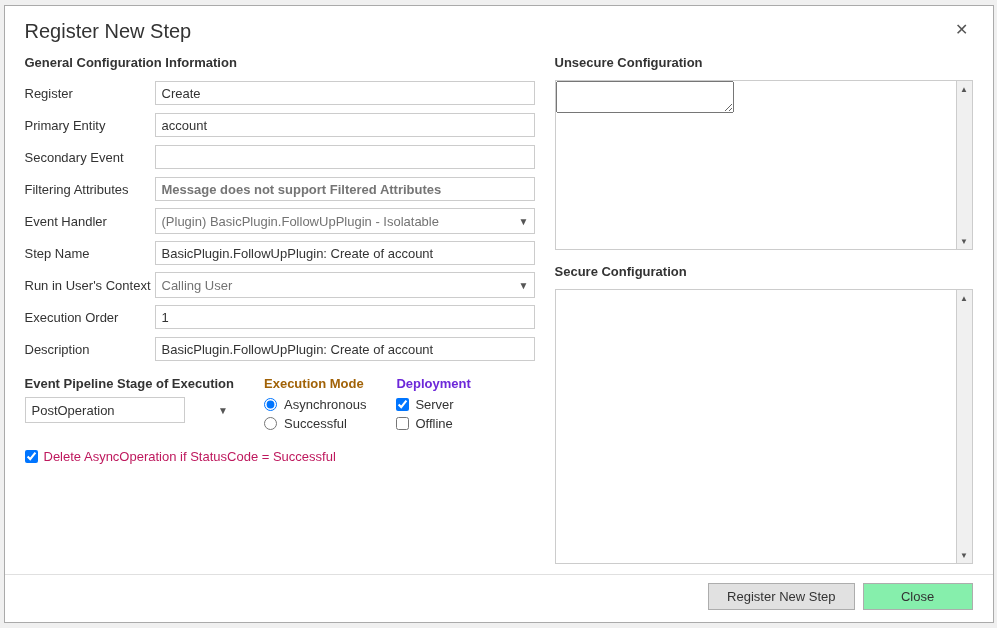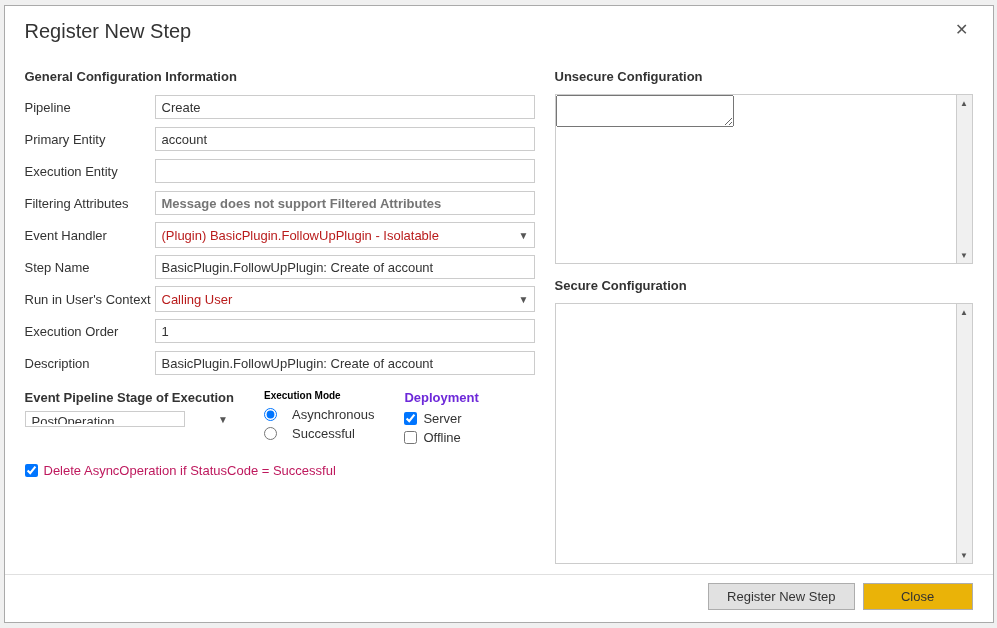--- a/index.html
+++ b/index.html
@@ -43,21 +43,20 @@
       background: none;
       border: none;
       padding: 0 4px;
     }
     .dialog-body {
       display: flex;
       flex: 1;
       padding: 0 20px 10px 20px;
       gap: 20px;
       overflow: hidden;
-      margin-top: 14px;
     }
     .left-panel {
       flex: 0 0 510px;
       display: flex;
       flex-direction: column;
     }
     .right-panel {
       flex: 1;
       display: flex;
       flex-direction: column;
@@ -106,21 +105,21 @@
       align-items: center;
     }
     .select-wrapper select {
       width: 100%;
       height: 26px;
       border: 1px solid #ccc;
       padding: 2px 24px 2px 6px;
       font-size: 13px;
       font-family: inherit;
       background: #fff;
-      color: #b91c1c;
+      color: #737373;
       appearance: none;
       -webkit-appearance: none;
       cursor: pointer;
       outline: none;
     }
     .select-arrow {
       position: absolute;
       right: 6px;
       top: 50%;
       transform: translateY(-50%);
@@ -144,46 +143,46 @@
       color: #333;
       margin-bottom: 6px;
     }
     .stage-select-wrapper {
       position: relative;
       display: inline-flex;
       align-items: center;
     }
     .stage-select-wrapper select {
       width: 160px;
-      height: 16px;
+      height: 26px;
       border: 1px solid #ccc;
       padding: 2px 24px 2px 6px;
       font-size: 13px;
       font-family: inherit;
       background: #fff;
       color: #333;
       appearance: none;
       -webkit-appearance: none;
       cursor: pointer;
       outline: none;
     }
     .exec-mode-section {
       display: flex;
       flex-direction: column;
     }
     .exec-mode-label {
-      font-size: 10px;
+      font-size: 13px;
       font-weight: 600;
-      color: #000000;
+      color: #a16207;
       margin-bottom: 6px;
     }
     .radio-row {
       display: flex;
       align-items: center;
-      gap: 15px;
+      gap: 7px;
       margin-bottom: 4px;
     }
     .radio-row input[type="radio"] {
       margin: 0;
       cursor: pointer;
     }
     .radio-row label {
       font-size: 13px;
       color: #333;
       cursor: pointer;
@@ -279,21 +278,21 @@
       padding: 8px 20px 12px 20px;
       gap: 8px;
       border-top: 1px solid #e0e0e0;
     }
     .btn {
       padding: 5px 18px;
       font-size: 13px;
       font-family: inherit;
       cursor: pointer;
       border: 1px solid #adadad;
-      background: #eab308;
+      background: #86efac;
       color: #333;
       min-width: 110px;
     }
     .btn-primary {
       background: #e1e1e1;
     }
   </style>
 </head>
 <body>
 
@@ -302,31 +301,31 @@
     <span class="title-text">Register New Step</span>
     <button class="close-btn">✕</button>
   </div>
 
   <div class="dialog-body">
 
     <div class="left-panel">
       <div class="section-title">General Configuration Information</div>
 
       <div class="form-row">
-        <span class="form-label">Pipeline</span>
+        <span class="form-label">Register</span>
         <input class="form-input" type="text" value="Create" style="">
       </div>
 
       <div class="form-row">
         <span class="form-label">Primary Entity</span>
         <input class="form-input" type="text" value="account" style="">
       </div>
 
       <div class="form-row">
-        <span class="form-label">Execution Entity</span>
+        <span class="form-label">Secondary Event</span>
         <input class="form-input" type="text" style="">
       </div>
 
       <div class="form-row">
         <span class="form-label">Filtering Attributes</span>
         <input class="form-input placeholder" type="text" placeholder="Message does not support Filtered Attributes" style="">
       </div>
 
       <div class="form-row">
         <span class="form-label">Event Handler</span>

